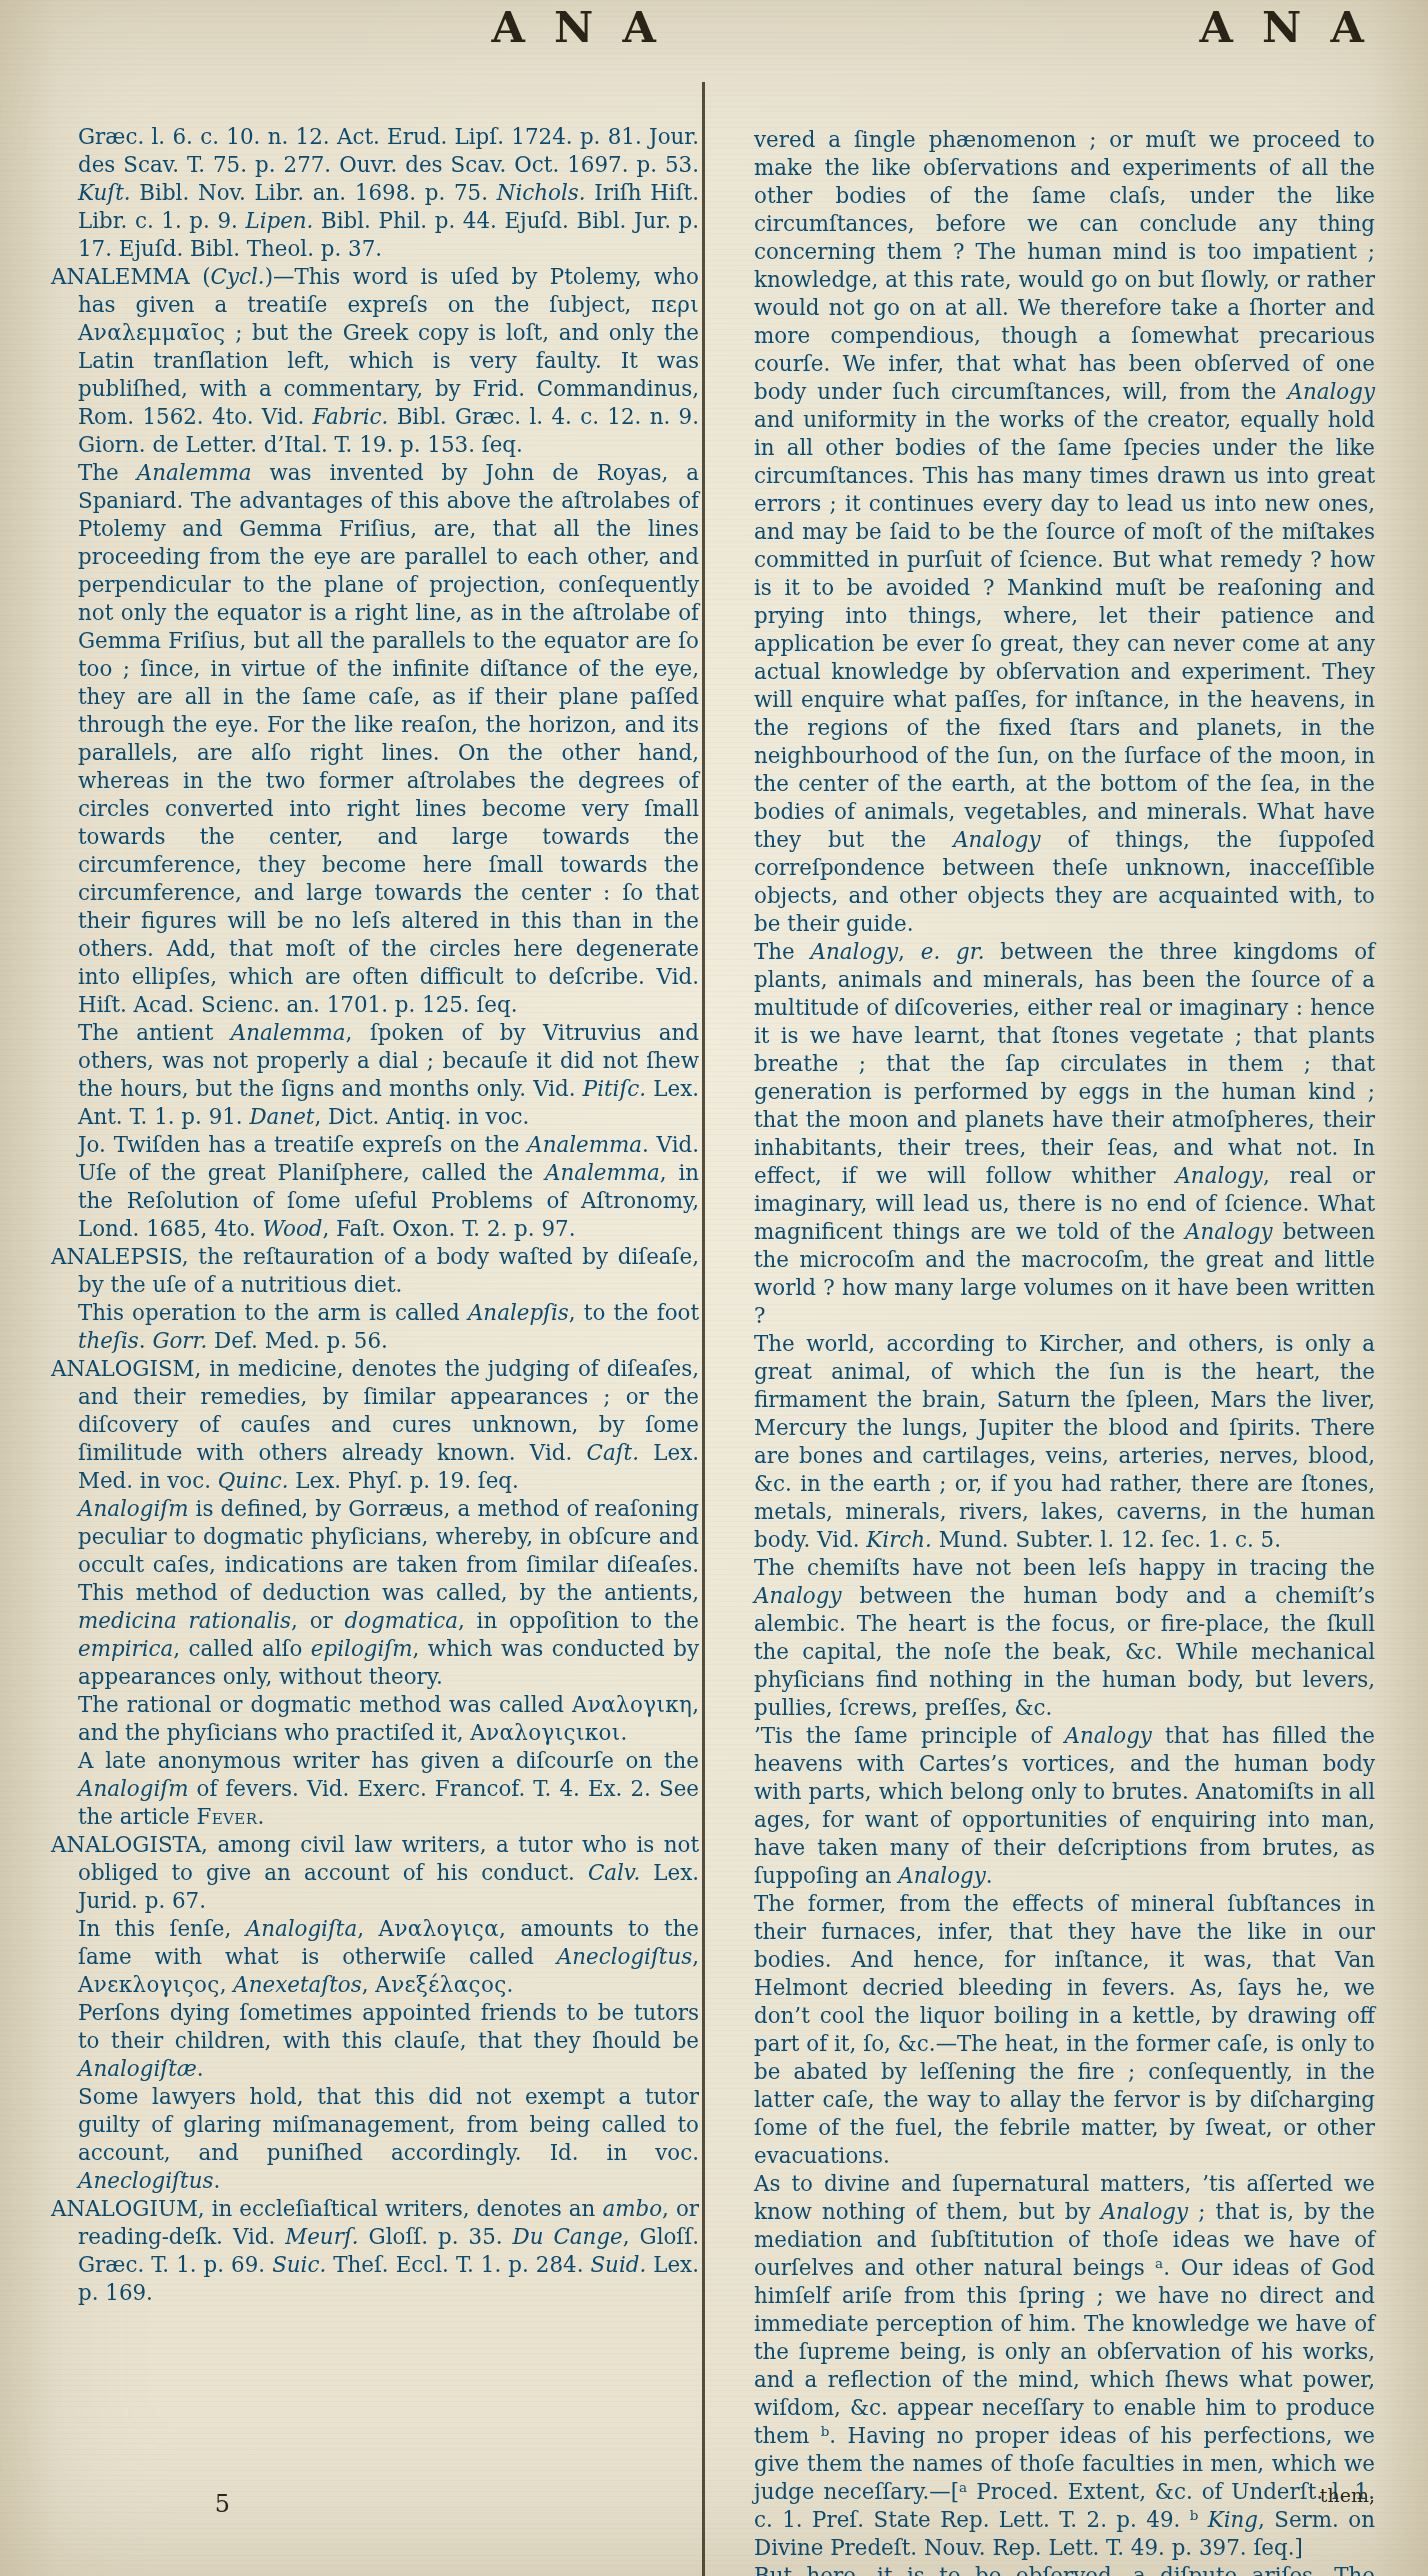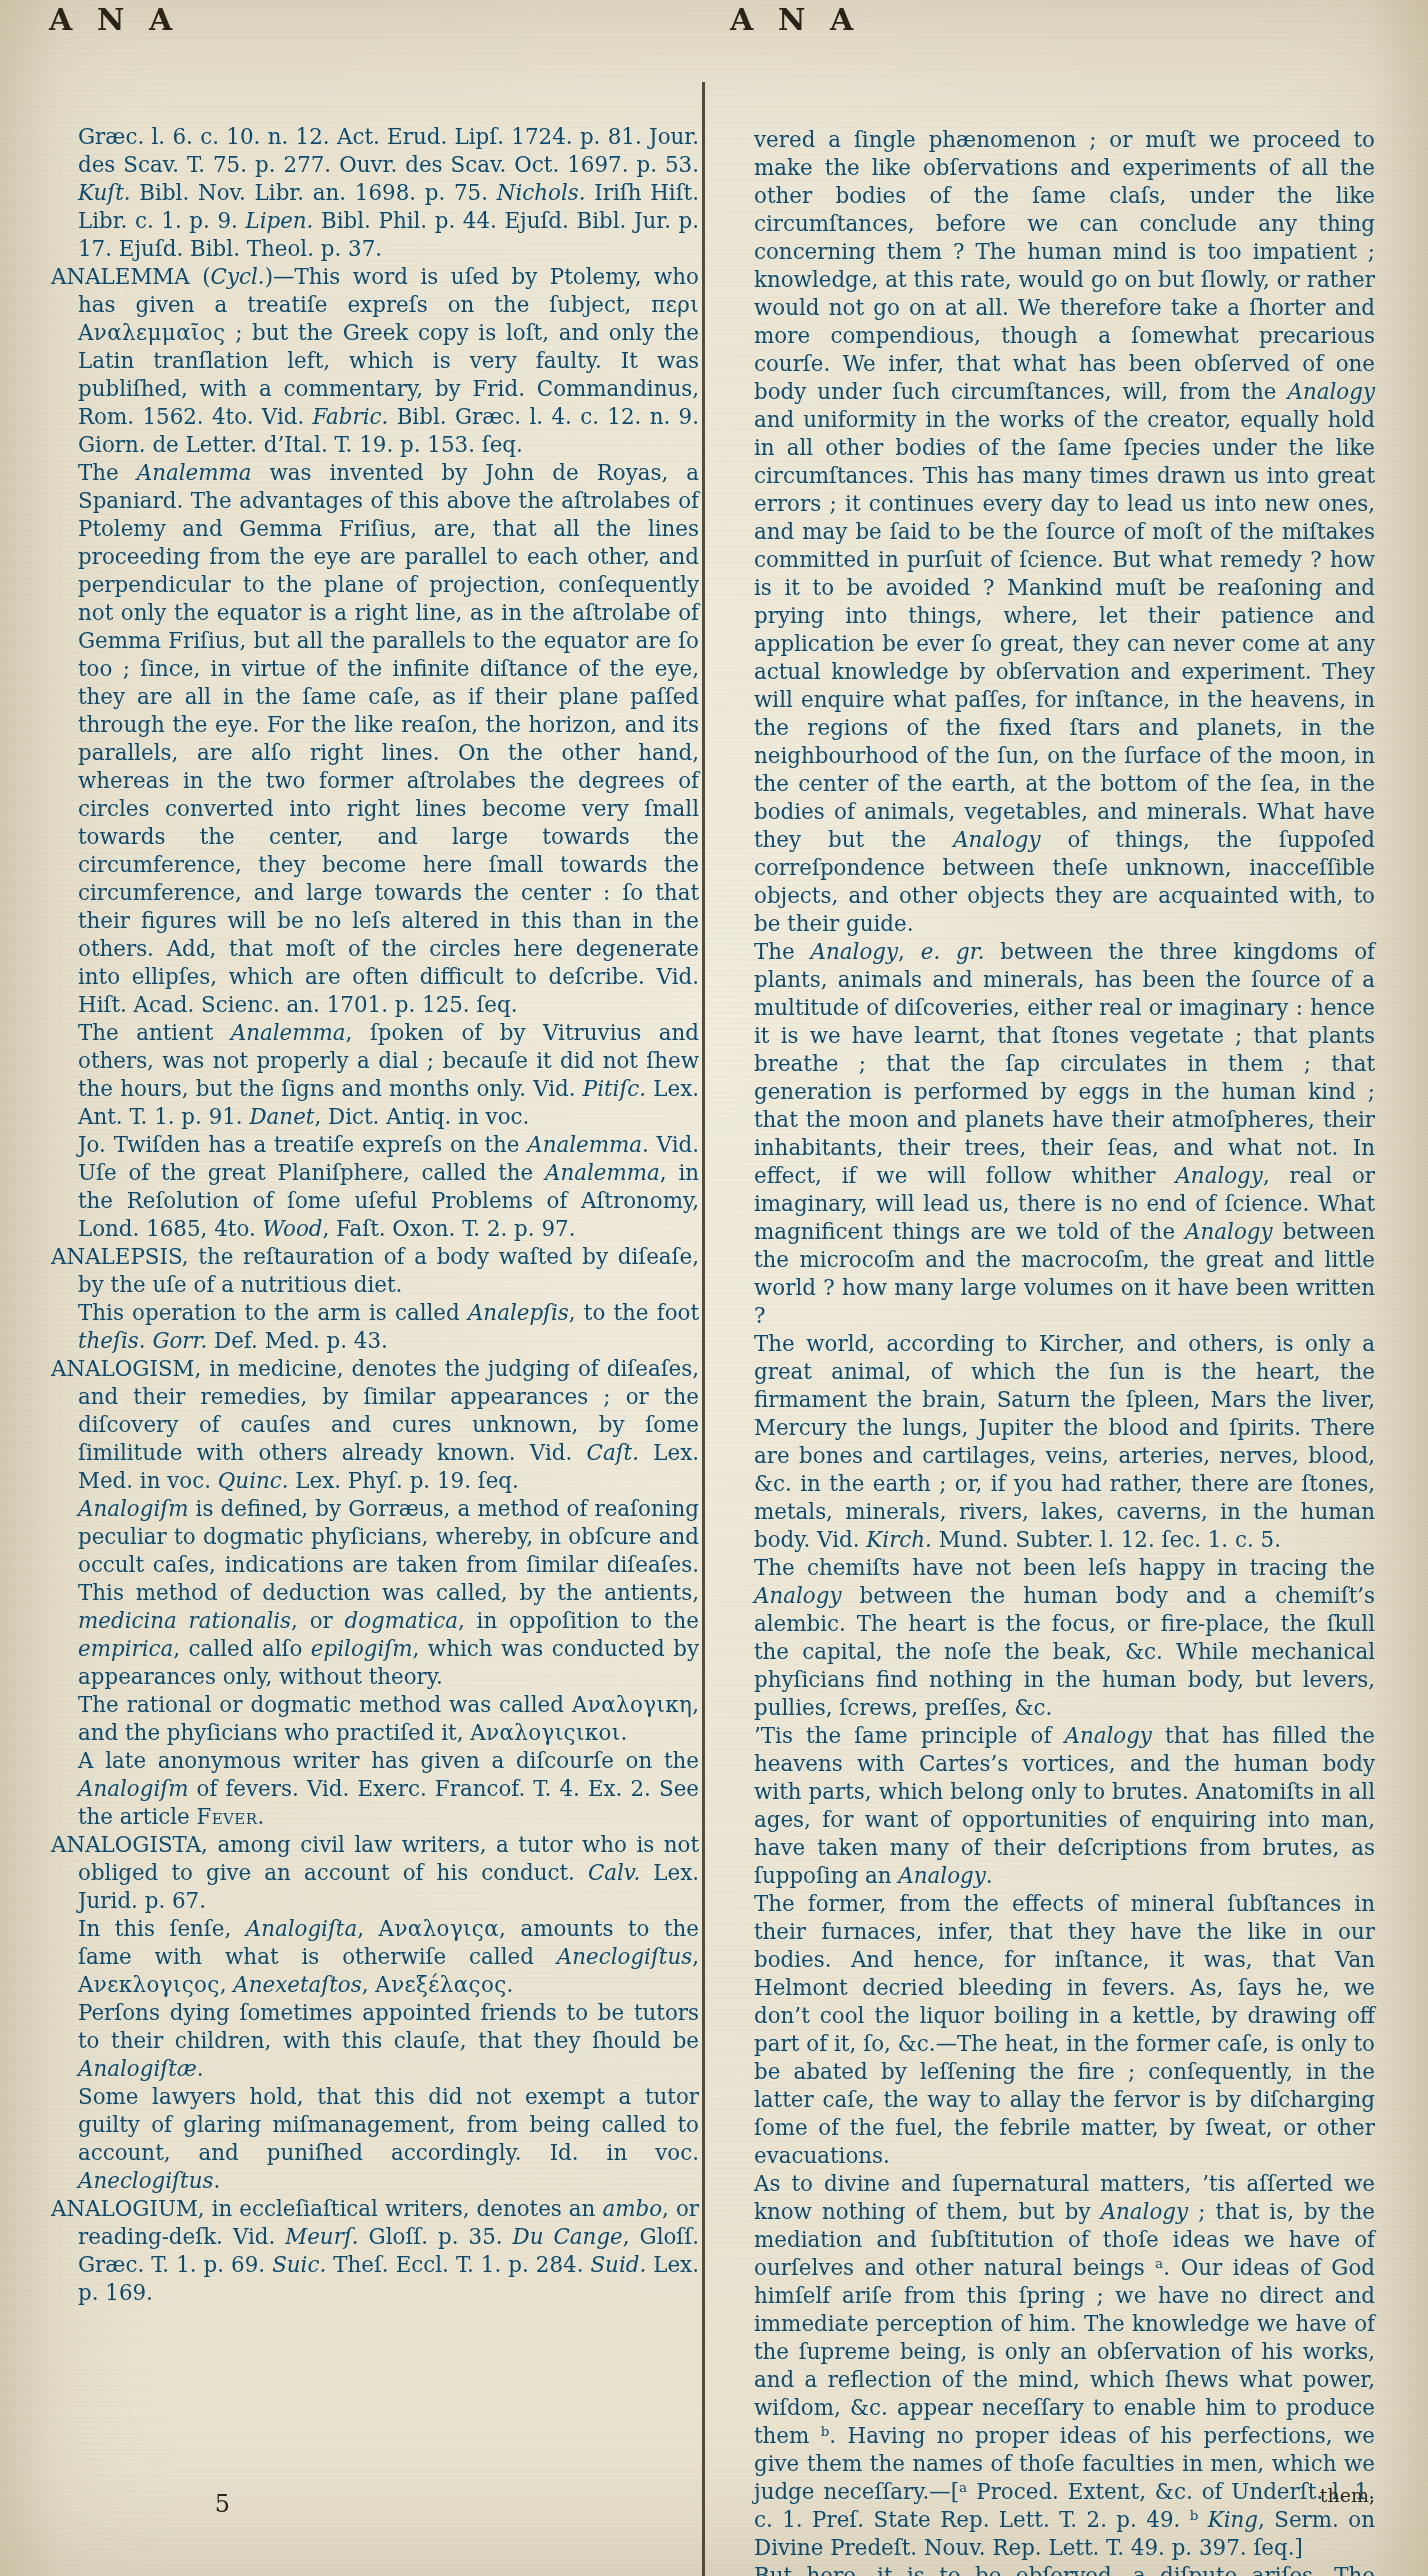--- a/index.html
+++ b/index.html
@@ -9,22 +9,22 @@
     background-image:
       repeating-linear-gradient(180deg, rgba(120,105,70,0.035) 0 0.9px, rgba(0,0,0,0) 0.9px 5.3px),
       radial-gradient(ellipse at 50% 40%, rgba(255,252,240,0.35) 0%, rgba(0,0,0,0) 60%),
       linear-gradient(90deg, rgba(150,130,90,0.10) 0%, rgba(0,0,0,0) 4%, rgba(0,0,0,0) 96%, rgba(150,130,90,0.12) 100%);
     box-shadow: inset 0 0 142px rgba(125,105,60,0.28);
     font-family:"DejaVu Serif","Liberation Serif","DejaVu Sans",serif;
     color:#2b251b;
   }
   .running-head{
     position:absolute;top:1.8px;height:53px;
-    font-size:30px;font-weight:bold;letter-spacing:7.1px;
-    text-align:left;color:#2a2418;
+    font-size:43px;font-weight:bold;letter-spacing:7.1px;
+    text-align:right;color:#2a2418;
   }
   #head-left{left:49px;width:614px;}
   #head-right{left:730px;width:641px;}
   .column{
     position:absolute;
     font-size:21.4px;line-height:28px;
     text-align:justify;
     color:#0c4a6e;
   }
   #col-left{left:51px;top:123px;width:648px;}
@@ -56,21 +56,21 @@
 
 <div id="column-rule"></div>
 
 <div id="col-left" class="column">
     <p class="para body"><span>Græc. l. 6. c. 10. n. 12.  Act. Erud. Lipſ. 1724. p. 81.  Jour. des Scav. T. 75. p. 277.  Ouvr. des Scav. Oct. 1697. p. 53.  </span><span class="it">Kuſt.</span><span> Bibl. Nov. Libr. an. 1698. p. 75.  </span><span class="it">Nichols.</span><span> Iriſh Hiſt. Libr. c. 1. p. 9.  </span><span class="it">Lipen.</span><span> Bibl. Phil. p. 44.  Ejuſd. Bibl. Jur. p. 17.  Ejuſd. Bibl. Theol. p. 37.</span></p>
     <p class="para entry"><span>ANALEMMA (</span><span class="it">Cycl.</span><span>)—This word is uſed by Ptolemy, who has given a treatiſe expreſs on the ſubject, </span><span class="gk">περι Αναλεμμαῖος</span><span> ; but the Greek copy is loſt, and only the Latin tranſlation left, which is very faulty.  It was publiſhed, with a commentary, by Frid. Commandinus, Rom. 1562. 4to.  Vid. </span><span class="it">Fabric.</span><span> Bibl. Græc. l. 4. c. 12. n. 9.  Giorn. de Letter. d’Ital. T. 19. p. 153. ſeq.</span></p>
     <p class="para body"><span>The </span><span class="it">Analemma</span><span> was invented by John de Royas, a Spaniard. The advantages of this above the aſtrolabes of Ptolemy and Gemma Friſius, are, that all the lines proceeding from the eye are parallel to each other, and perpendicular to the plane of projection, conſequently not only the equator is a right line, as in the aſtrolabe of Gemma Friſius, but all the parallels to the equator are ſo too ; ſince, in virtue of the infinite diſtance of the eye, they are all in the ſame caſe, as if their plane paſſed through the eye.  For the like reaſon, the horizon, and its parallels, are alſo right lines.  On the other hand, whereas in the two former aſtrolabes the degrees of circles converted into right lines become very ſmall towards the center, and large towards the circumference, they become here ſmall towards the circumference, and large towards the center : ſo that their figures will be no leſs altered in this than in the others.  Add, that moſt of the circles here degenerate into ellipſes, which are often difficult to deſcribe. Vid. Hiſt. Acad. Scienc. an. 1701. p. 125. ſeq.</span></p>
     <p class="para body"><span>The antient </span><span class="it">Analemma</span><span>, ſpoken of by Vitruvius and others, was not properly a dial ; becauſe it did not ſhew the hours, but the ſigns and months only.  Vid. </span><span class="it">Pitiſc.</span><span> Lex. Ant. T. 1. p. 91.  </span><span class="it">Danet</span><span>, Dict. Antiq. in voc.</span></p>
     <p class="para body"><span>Jo. Twiſden has a treatiſe expreſs on the </span><span class="it">Analemma</span><span>.  Vid. Uſe of the great Planiſphere, called the </span><span class="it">Analemma</span><span>, in the Reſolution of ſome uſeful Problems of Aſtronomy, Lond. 1685, 4to.  </span><span class="it">Wood</span><span>, Faſt. Oxon. T. 2. p. 97.</span></p>
     <p class="para entry"><span>ANALEPSIS, the reſtauration of a body waſted by diſeaſe, by the uſe of a nutritious diet.</span></p>
-    <p class="para body"><span>This operation to the arm is called </span><span class="it">Analepſis</span><span>, to the foot </span><span class="it">theſis</span><span>. </span><span class="it">Gorr.</span><span> Def. Med. p. 43.</span></p>
+    <p class="para body"><span>This operation to the arm is called </span><span class="it">Analepſis</span><span>, to the foot </span><span class="it">theſis</span><span>. </span><span class="it">Gorr.</span><span> Def. Med. p. 56.</span></p>
     <p class="para entry"><span>ANALOGISM, in medicine, denotes the judging of diſeaſes, and their remedies, by ſimilar appearances ; or the diſcovery of cauſes and cures unknown, by ſome ſimilitude with others already known.  Vid. </span><span class="it">Caſt.</span><span> Lex. Med. in voc.  </span><span class="it">Quinc.</span><span> Lex. Phyſ. p. 19. ſeq.</span></p>
     <p class="para body"><span class="it">Analogiſm</span><span> is defined, by Gorræus, a method of reaſoning peculiar to dogmatic phyſicians, whereby, in obſcure and occult caſes, indications are taken from ſimilar diſeaſes.  This method of deduction was called, by the antients, </span><span class="it">medicina rationalis</span><span>, or </span><span class="it">dogmatica</span><span>, in oppoſition to the </span><span class="it">empirica</span><span>, called alſo </span><span class="it">epilogiſm</span><span>, which was conducted by appearances only, without theory.</span></p>
     <p class="para body"><span>The rational or dogmatic method was called </span><span class="gk">Αναλογικη</span><span>, and the phyſicians who practiſed it, </span><span class="gk">Αναλογιςικοι</span><span>.</span></p>
     <p class="para body"><span>A late anonymous writer has given a diſcourſe on the </span><span class="it">Analogiſm</span><span> of fevers.  Vid. Exerc. Francof. T. 4. Ex. 2.  See the article </span><span class="sc">Fever</span><span>.</span></p>
     <p class="para entry"><span>ANALOGISTA, among civil law writers, a tutor who is not obliged to give an account of his conduct.  </span><span class="it">Calv.</span><span> Lex. Jurid. p. 67.</span></p>
     <p class="para body"><span>In this ſenſe, </span><span class="it">Analogiſta</span><span>, </span><span class="gk">Αναλογιςα</span><span>, amounts to the ſame with what is otherwiſe called </span><span class="it">Aneclogiſtus</span><span>, </span><span class="gk">Ανεκλογιςος</span><span>, </span><span class="it">Anexetaſtos</span><span>, </span><span class="gk">Ανεξέλαςος</span><span>.</span></p>
     <p class="para body"><span>Perſons dying ſometimes appointed friends to be tutors to their children, with this clauſe, that they ſhould be </span><span class="it">Analogiſtæ</span><span>.</span></p>
     <p class="para body"><span>Some lawyers hold, that this did not exempt a tutor guilty of glaring miſmanagement, from being called to account, and puniſhed accordingly.  Id. in voc.  </span><span class="it">Aneclogiſtus</span><span>.</span></p>
     <p class="para entry"><span>ANALOGIUM, in eccleſiaſtical writers, denotes an </span><span class="it">ambo</span><span>, or reading-deſk.  Vid. </span><span class="it">Meurſ.</span><span> Gloſſ. p. 35.  </span><span class="it">Du Cange</span><span>, Gloſſ. Græc. T. 1. p. 69.  </span><span class="it">Suic.</span><span> Theſ. Eccl. T. 1. p. 284.  </span><span class="it">Suid.</span><span> Lex. p. 169.</span></p>
   </div>

